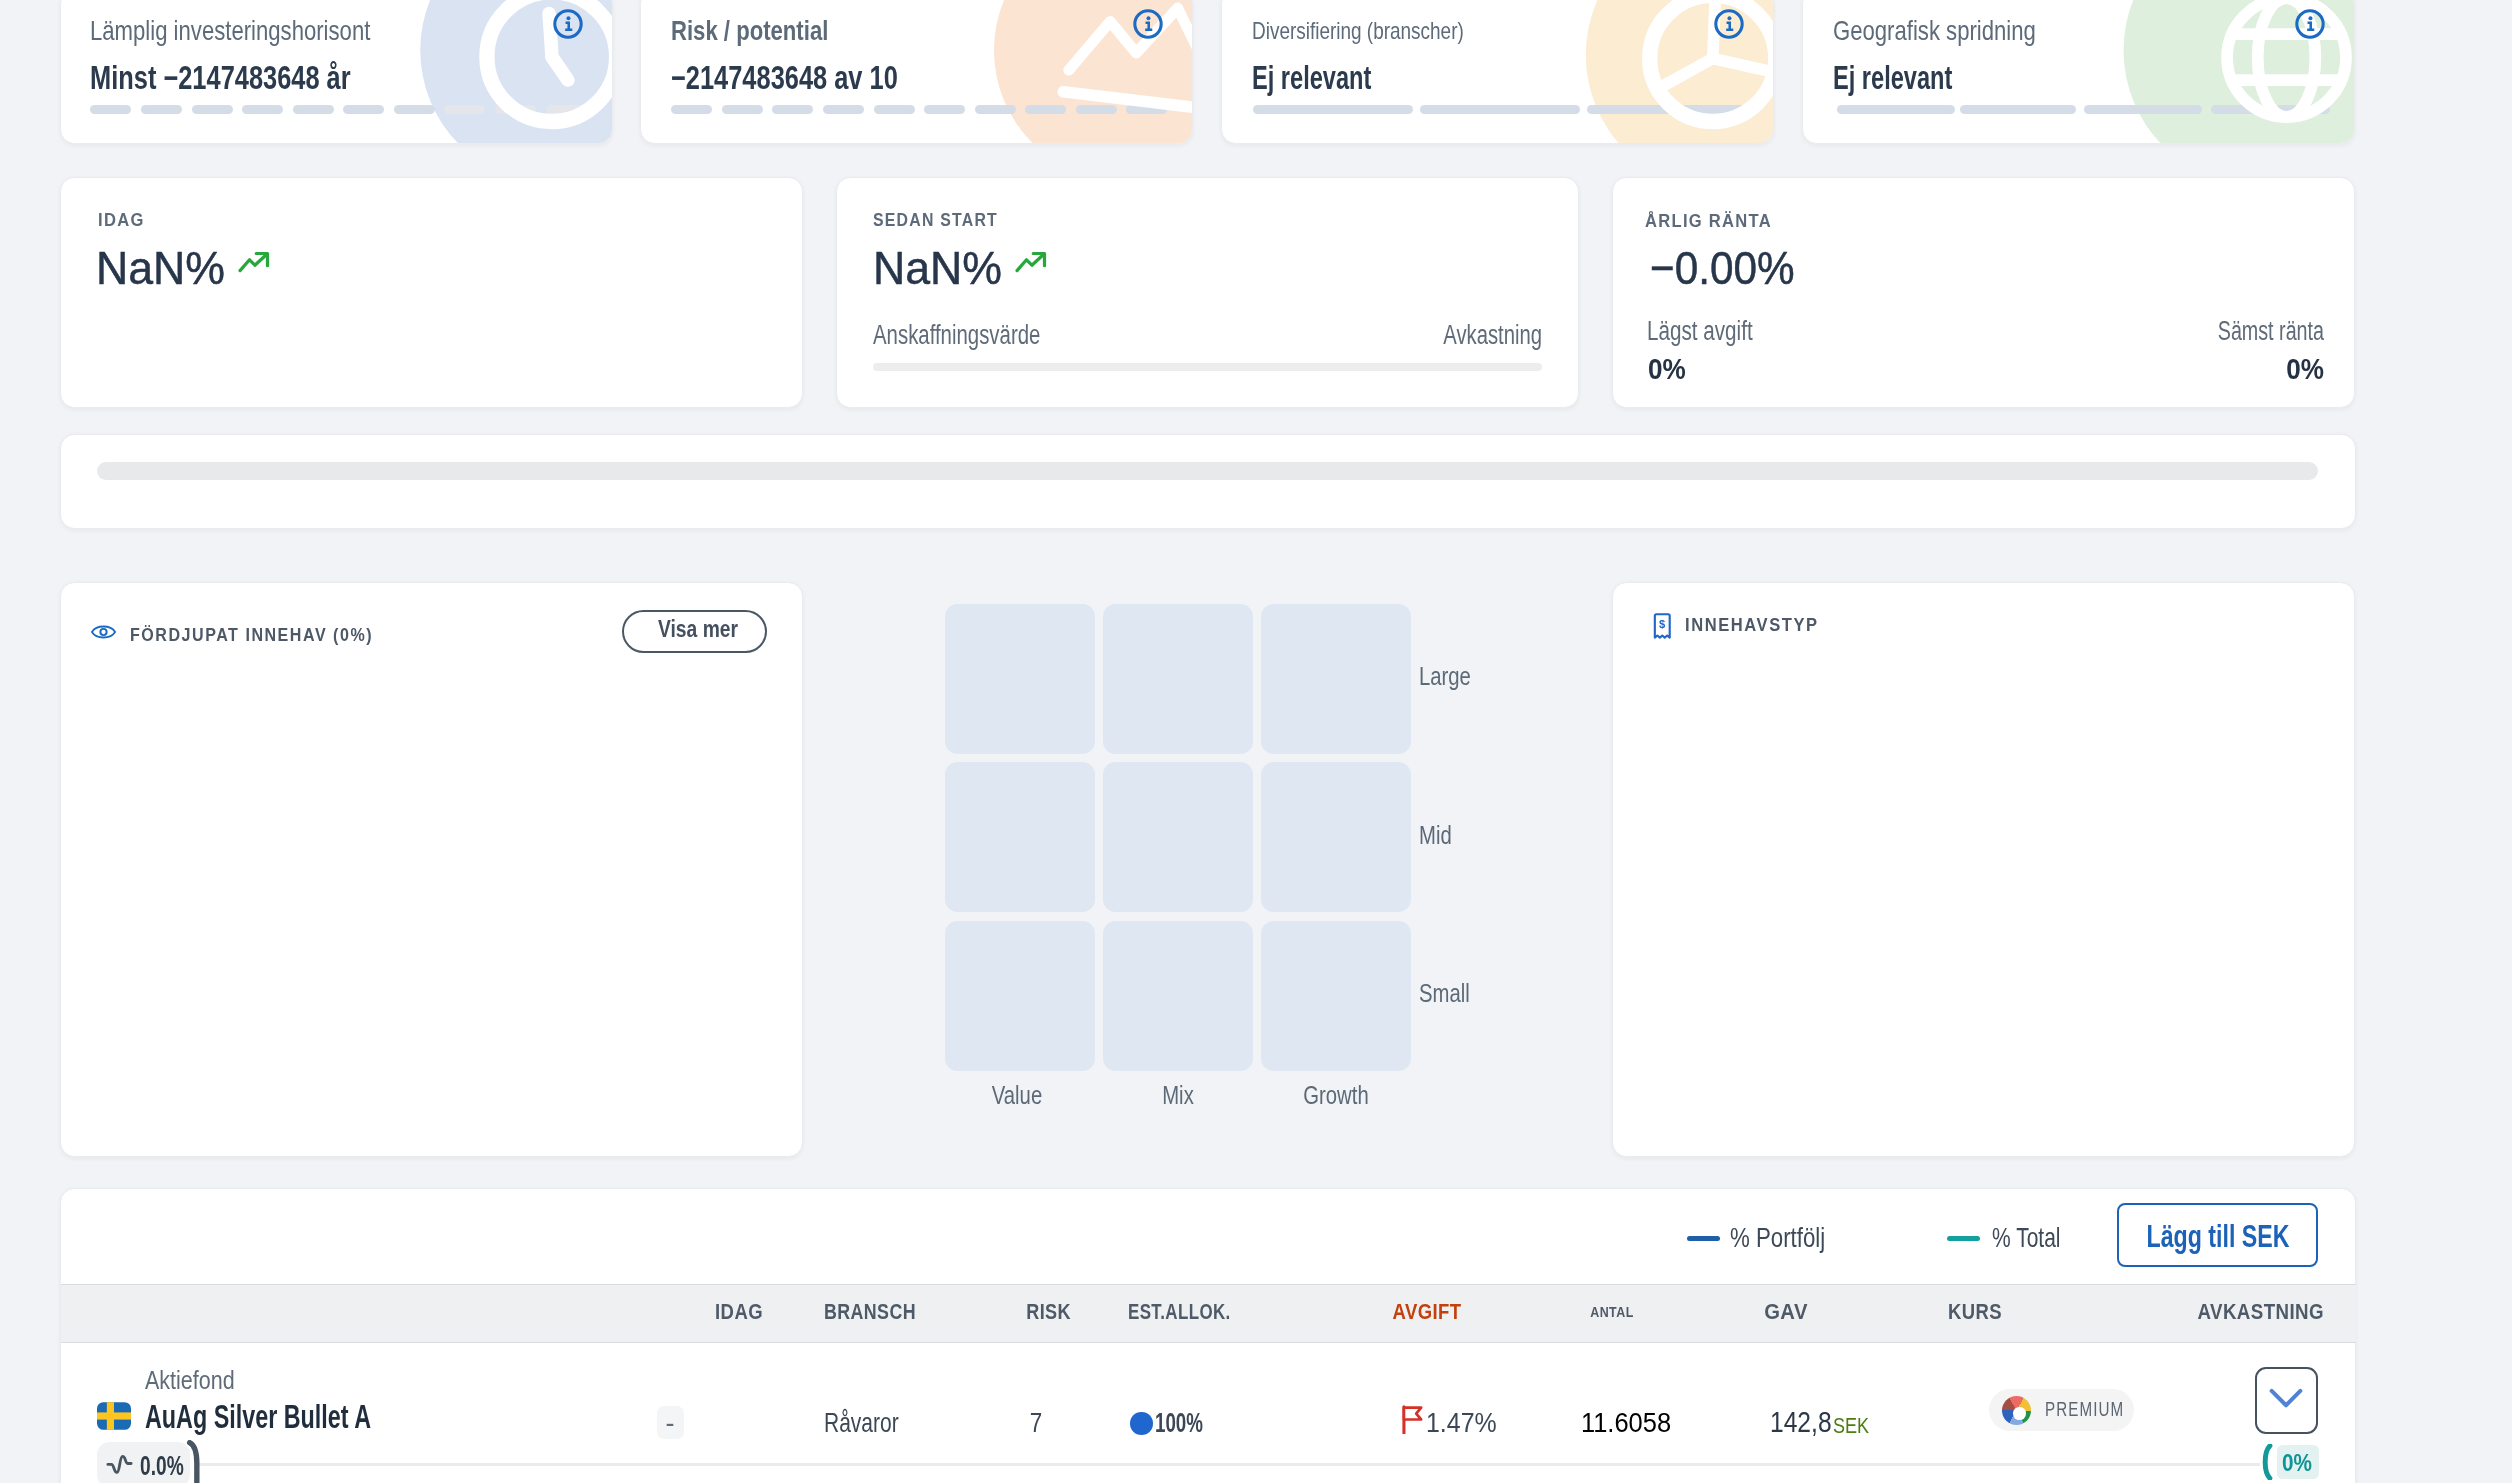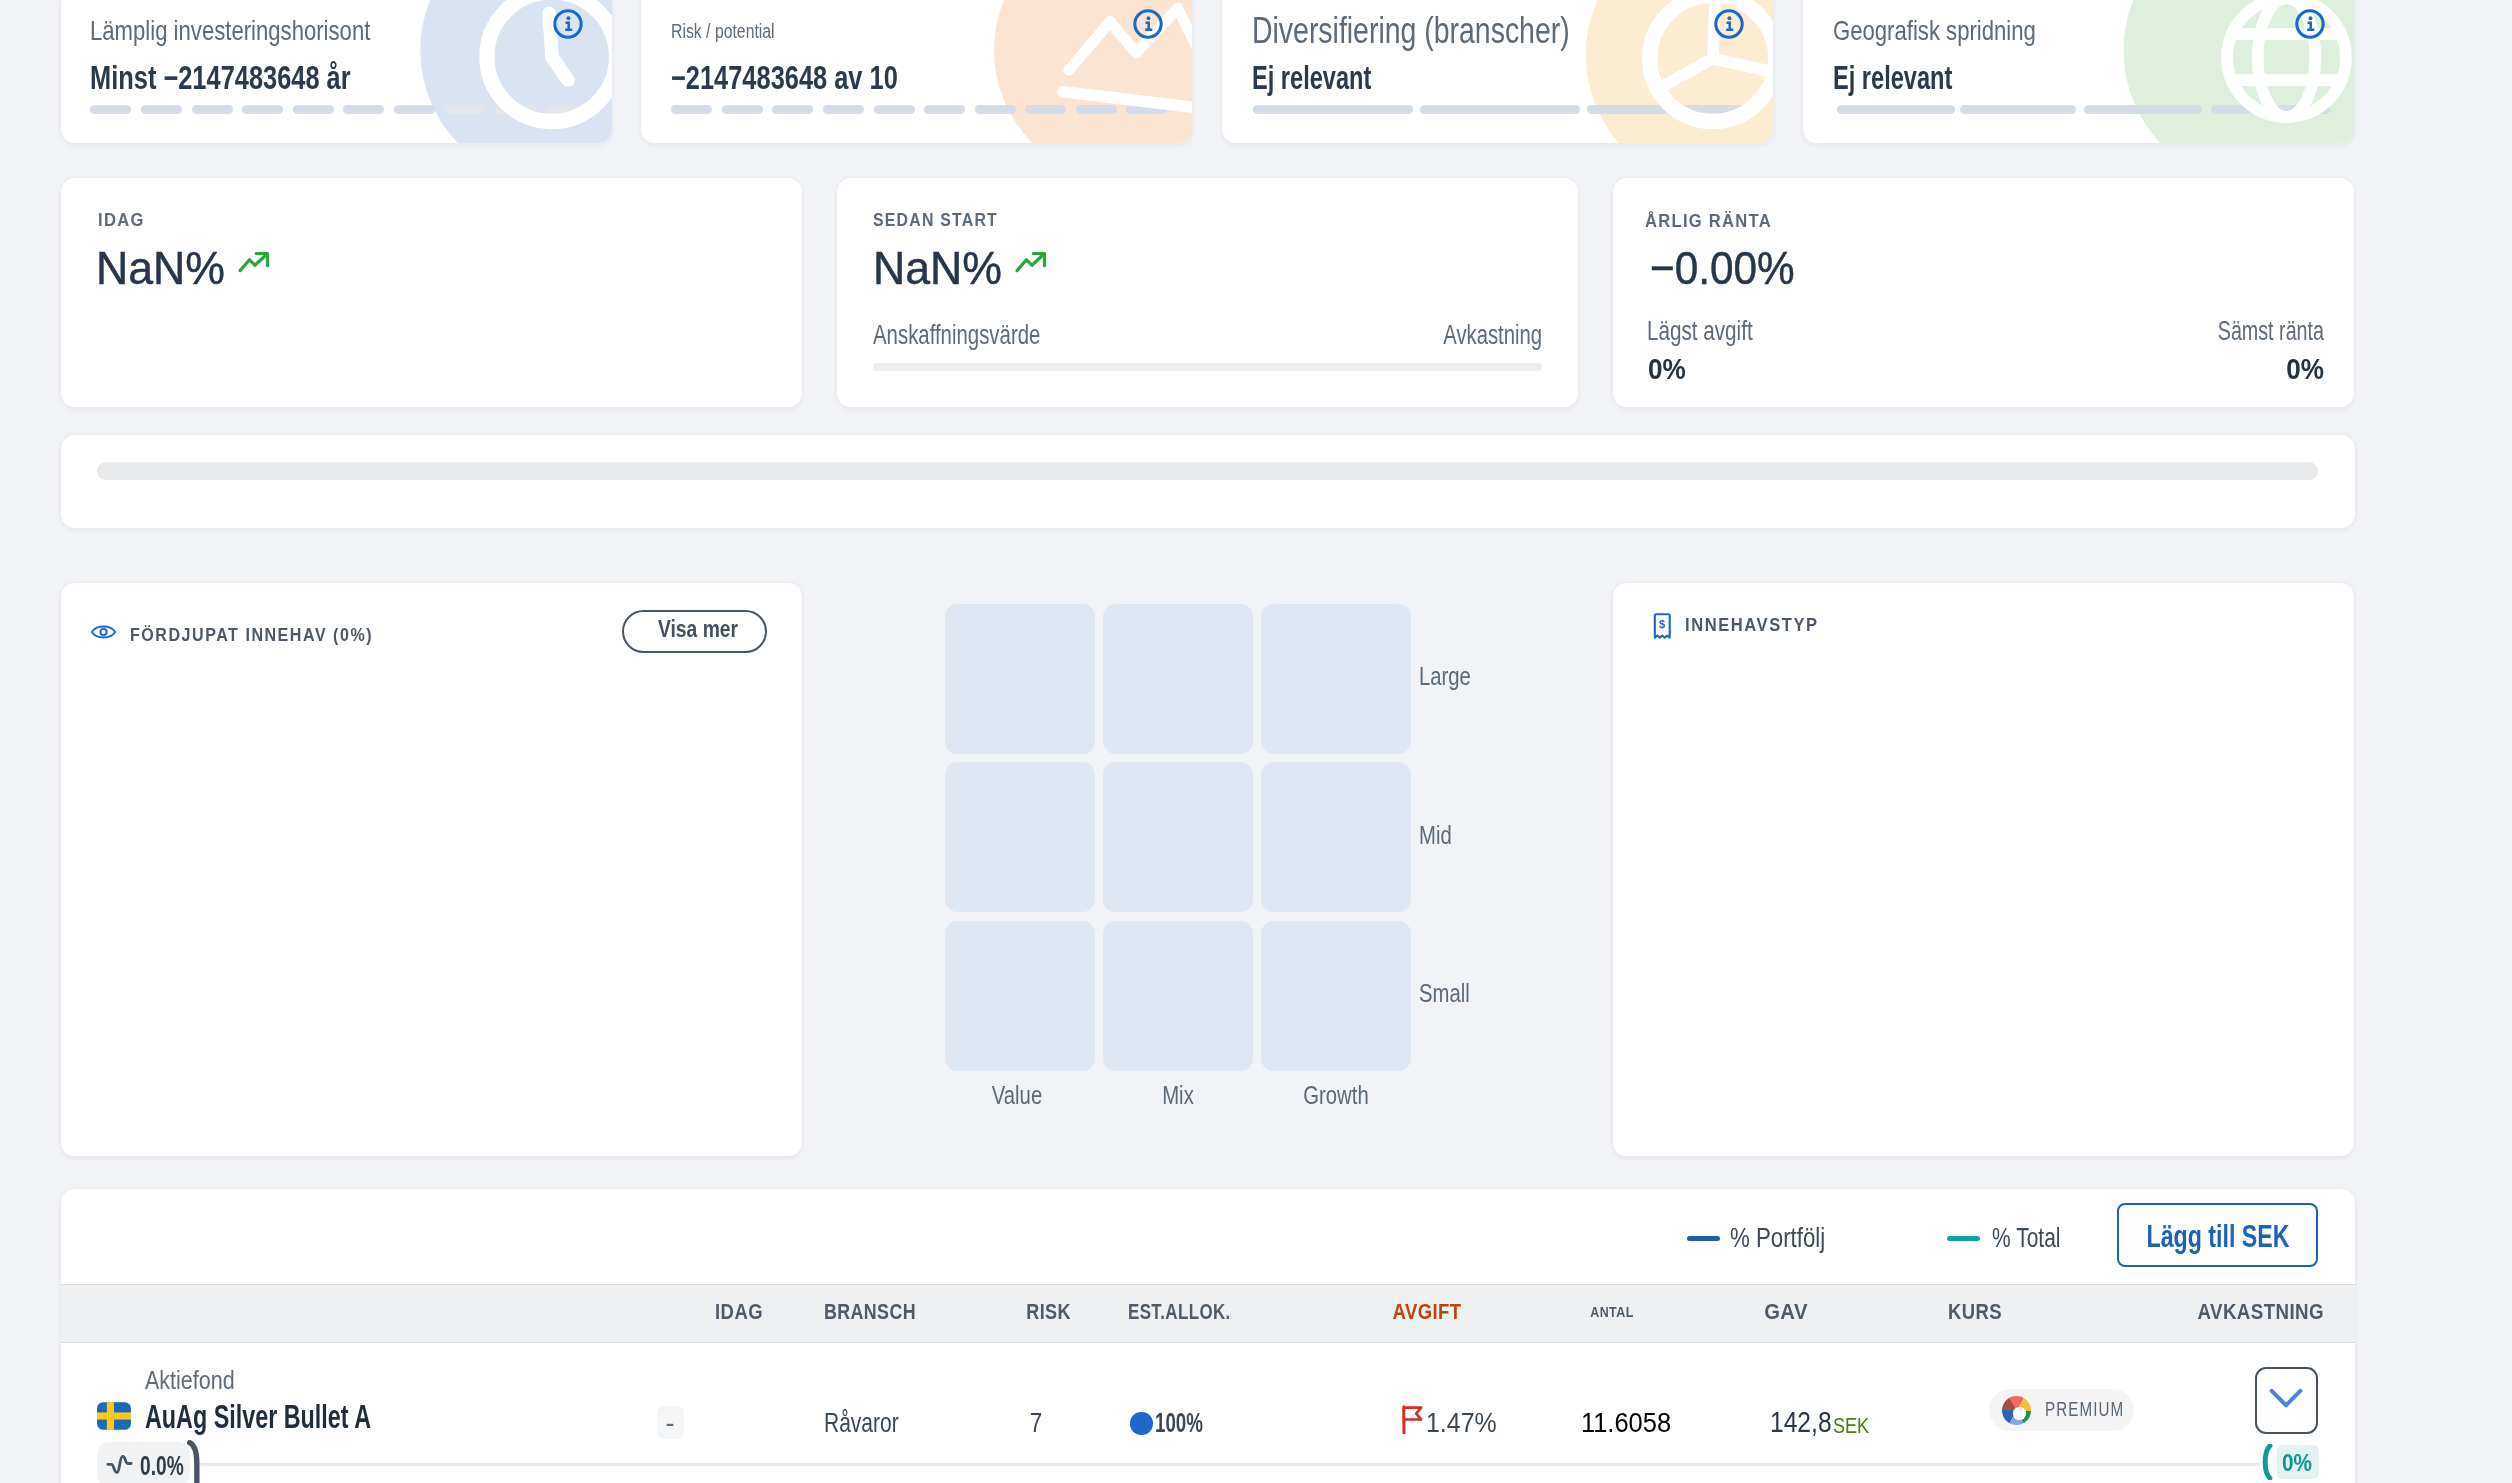--- a/index.html
+++ b/index.html
@@ -163,23 +163,23 @@
   </svg>
 <svg class="abs" style="left:186px;top:1440px" width="14.5" height="43" viewBox="0 0 16 48">
 <path d="M4 3 C10 6 12 13 12 26 L12 50" fill="none" stroke="#4a5563" stroke-width="6" stroke-linecap="round"></path>
   </svg>
 <svg class="abs" style="left:2260px;top:1444px" width="12.6" height="36" viewBox="0 0 14 40">
 <path d="M11 2 C4 9 4 31 11 38" fill="none" stroke="#12999a" stroke-width="5.5" stroke-linecap="round"></path>
   </svg>
 <div class="abs" style="left:2277px;top:1445px;width:42px;height:34px;background:#e3f2f1;border-radius:5.4px"></div>
 <div class="abs" id="r1t0" style="left:90px;top:17px;font-size:28px;font-weight:400;color:#5d6a79;line-height:28px"><span class="tx" style="transform:scaleX(0.79);transform-origin:0 0">Lämplig investeringshorisont</span></div>
 <div class="abs" id="r1v0" style="left:90px;top:61px;font-size:33px;font-weight:700;color:#2b3a4d;line-height:33px"><span class="tx" style="transform:scaleX(0.77);transform-origin:0 0">Minst −2147483648 år</span></div>
-<div class="abs" id="r1t1" style="left:671px;top:17px;font-size:20px;font-weight:400;color:#5d6a79;line-height:28px"><span class="tx" style="transform:scaleX(0.79);transform-origin:0 0">Risk / potential</span></div>
+<div class="abs" id="r1t1" style="left:671px;top:17px;font-size:28px;font-weight:700;color:#5d6a79;line-height:28px"><span class="tx" style="transform:scaleX(0.79);transform-origin:0 0">Risk / potential</span></div>
 <div class="abs" id="r1v1" style="left:671px;top:61px;font-size:33px;font-weight:700;color:#2b3a4d;line-height:33px"><span class="tx" style="transform:scaleX(0.77);transform-origin:0 0">−2147483648 av 10</span></div>
-<div class="abs" id="r1t2" style="left:1252px;top:17px;font-size:36px;font-weight:400;color:#5d6a79;line-height:28px"><span class="tx" style="transform:scaleX(0.79);transform-origin:0 0">Diversifiering (branscher)</span></div>
+<div class="abs" id="r1t2" style="left:1252px;top:17px;font-size:24px;font-weight:400;color:#5d6a79;line-height:28px"><span class="tx" style="transform:scaleX(0.79);transform-origin:0 0">Diversifiering (branscher)</span></div>
 <div class="abs" id="r1v2" style="left:1252px;top:61px;font-size:33px;font-weight:700;color:#2b3a4d;line-height:33px"><span class="tx" style="transform:scaleX(0.715);transform-origin:0 0">Ej relevant</span></div>
 <div class="abs" id="r1t3" style="left:1833px;top:17px;font-size:28px;font-weight:400;color:#5d6a79;line-height:28px"><span class="tx" style="transform:scaleX(0.79);transform-origin:0 0">Geografisk spridning</span></div>
 <div class="abs" id="r1v3" style="left:1833px;top:61px;font-size:33px;font-weight:700;color:#2b3a4d;line-height:33px"><span class="tx" style="transform:scaleX(0.715);transform-origin:0 0">Ej relevant</span></div>
 <div class="abs" id="idagL" style="left:98px;top:211px;font-size:18px;font-weight:700;color:#5d6a79;letter-spacing:1.4px;line-height:18px"><span class="tx" style="transform:scaleX(0.92);transform-origin:0 0">IDAG</span></div>
 <div class="abs" id="idagV" style="left:96px;top:244px;font-size:47px;font-weight:400;color:#27364a;line-height:47px"><span class="tx" style="transform:scaleX(0.95);transform-origin:0 0">NaN%</span></div>
 <div class="abs" id="ssL" style="left:873px;top:211px;font-size:18px;font-weight:700;color:#5d6a79;letter-spacing:1.4px;line-height:18px"><span class="tx" style="transform:scaleX(0.88);transform-origin:0 0">SEDAN START</span></div>
 <div class="abs" id="ssV" style="left:873px;top:244px;font-size:47px;font-weight:400;color:#27364a;line-height:47px"><span class="tx" style="transform:scaleX(0.95);transform-origin:0 0">NaN%</span></div>
 <div class="abs" id="ansk" style="left:873px;top:322px;font-size:27px;font-weight:400;color:#5f6b78;line-height:27px"><span class="tx" style="transform:scaleX(0.755);transform-origin:0 0">Anskaffningsvärde</span></div>
 <div class="abs" id="avk" style="left:1542px;transform:translateX(-100%);top:322px;font-size:27px;font-weight:400;color:#5f6b78;line-height:27px"><span class="tx" style="transform:scaleX(0.75);transform-origin:100% 0">Avkastning</span></div>
 <div class="abs" id="arL" style="left:1645px;top:212px;font-size:18px;font-weight:700;color:#5d6a79;letter-spacing:1.4px;line-height:18px"><span class="tx" style="transform:scaleX(0.92);transform-origin:0 0">ÅRLIG RÄNTA</span></div>

